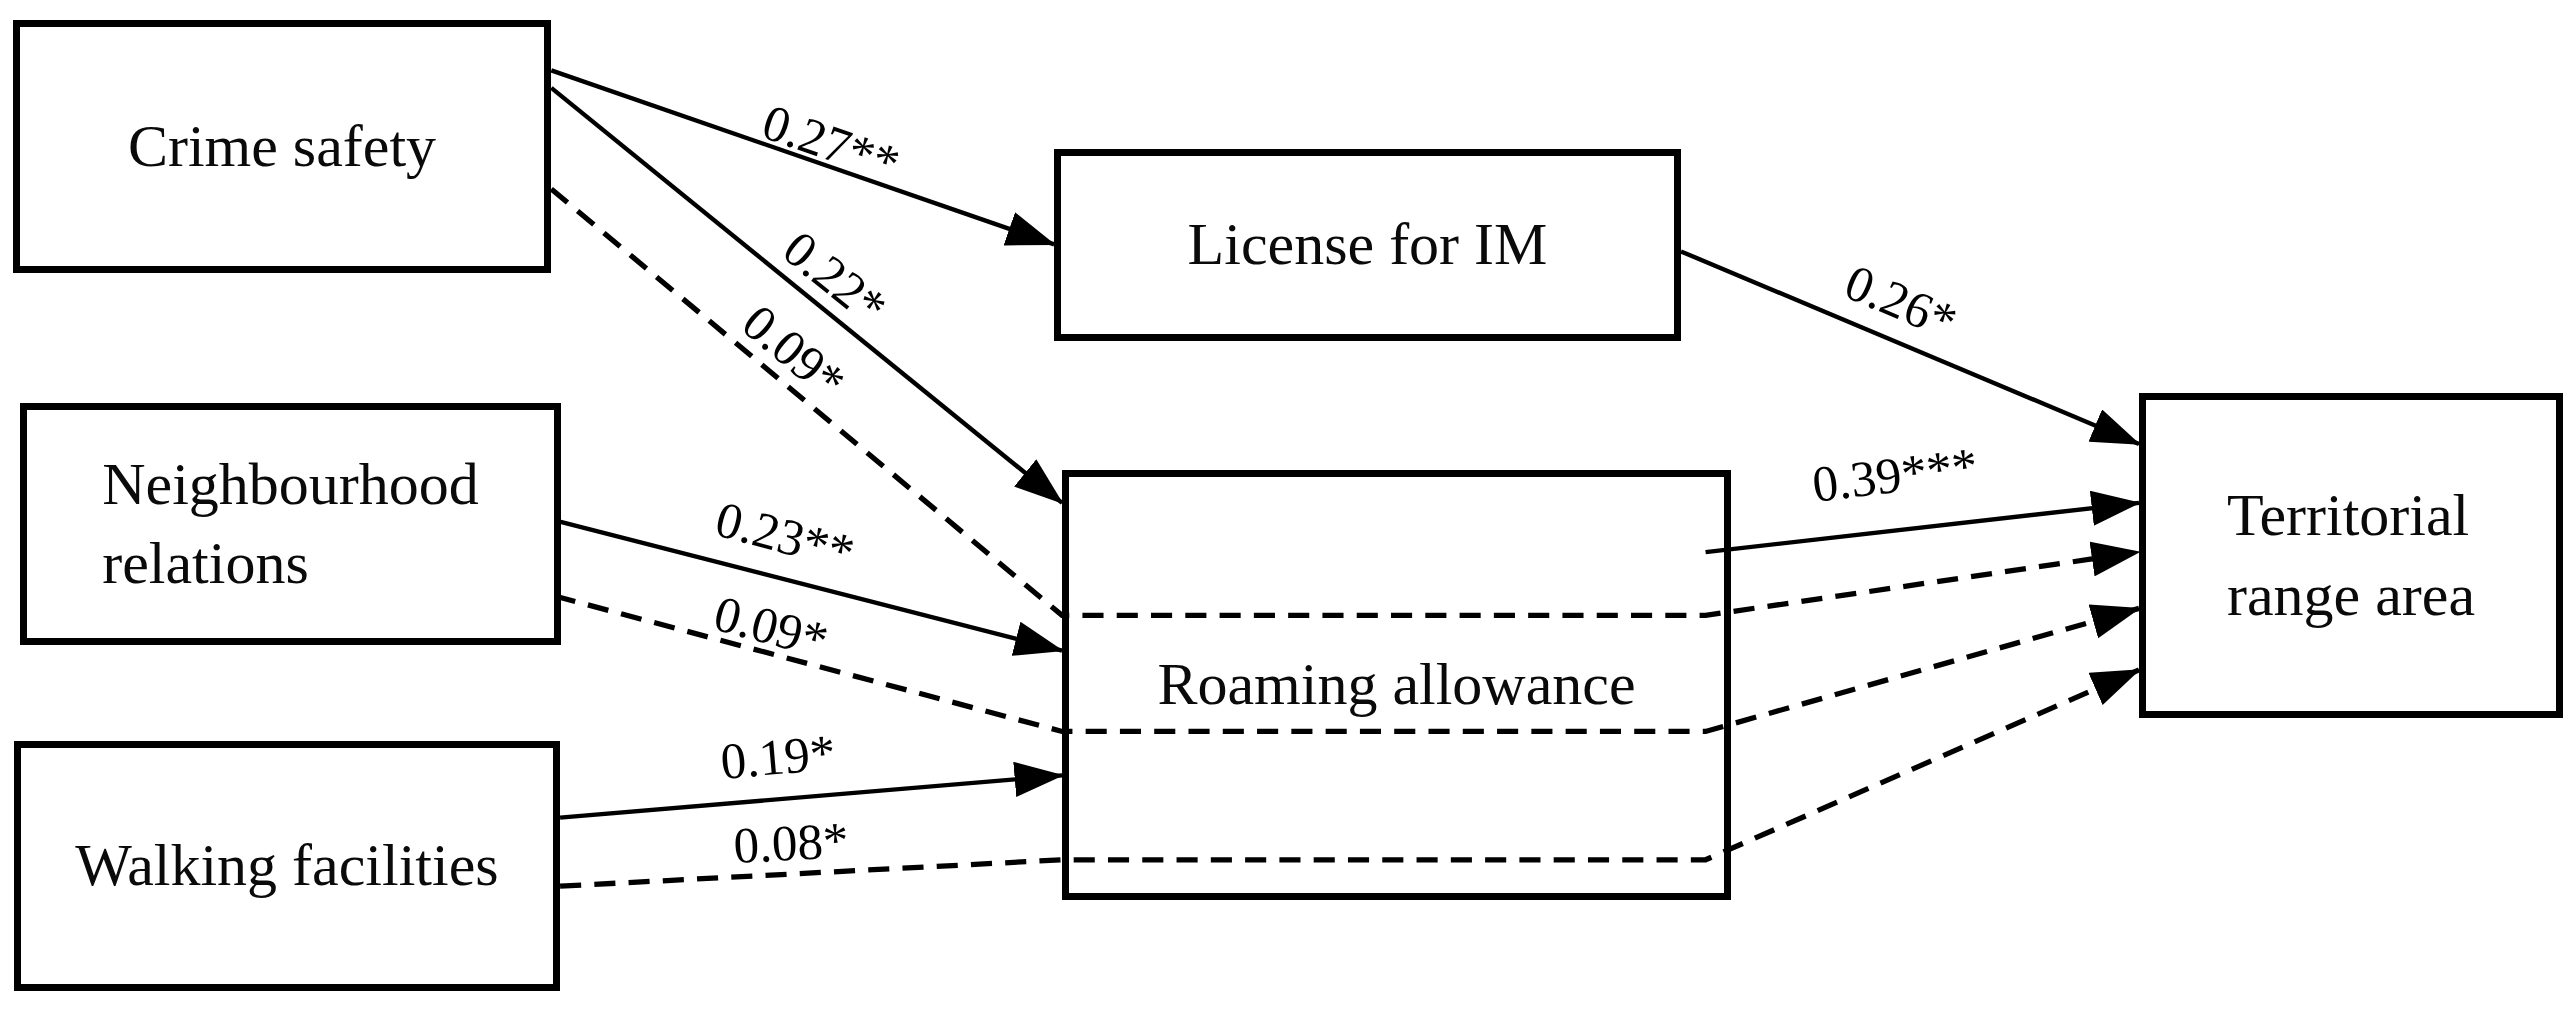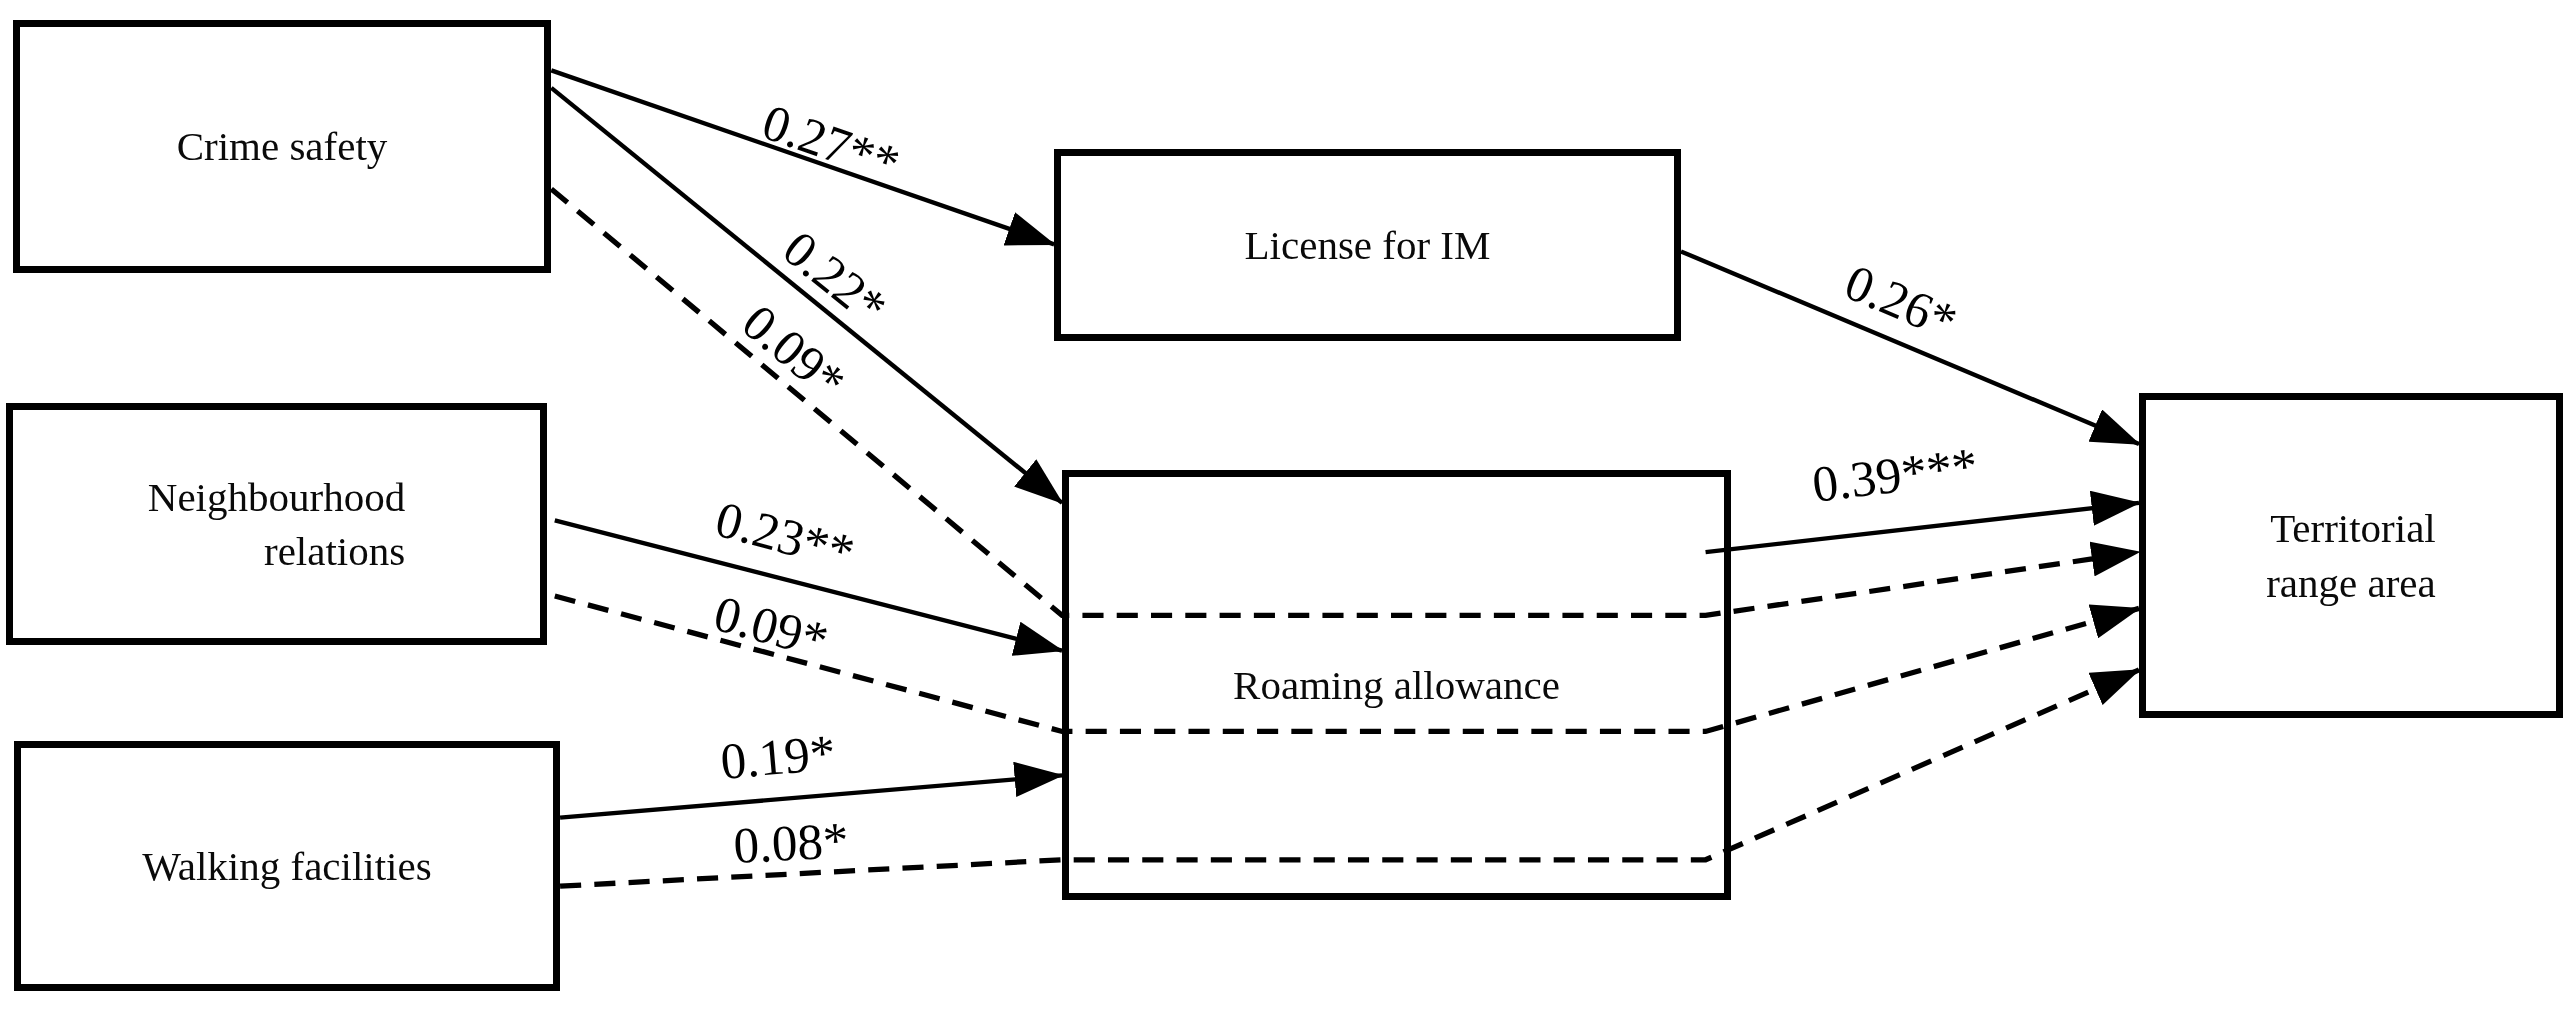--- a/index.html
+++ b/index.html
@@ -2,41 +2,41 @@
 <html style="font-size:14px"><head>
 <meta charset="utf-8">
 <style>
   html,body{margin:0;padding:0;background:#ffffff;}
   body{width:2576px;height:1011px;overflow:hidden;
        font-family:"Liberation Serif","DejaVu Serif",serif;}
   .canvas{position:relative;width:2576px;height:1011px;background:#ffffff;}
   .node{position:absolute;box-sizing:border-box;background:#ffffff;
         border:7px solid #000;display:flex;align-items:center;justify-content:center;
         z-index:1;}
-  .node .nlabel{white-space:pre-line;text-align:right;color:#0a0a0a;
-        font-size:41px;line-height:1.32;}
+  .node .nlabel{white-space:pre-line;text-align:left;color:#0a0a0a;
+        font-size:60px;line-height:1.32;}
   #edge-layer{position:absolute;left:0;top:0;width:2576px;height:1011px;
         z-index:2;pointer-events:none;}
   #edge-layer polyline{fill:none;stroke:#000;}
   #edge-layer polyline.solid{stroke-width:5px;}
   #edge-layer polyline.dashed{stroke-width:6px;stroke-dasharray:24 15;}
   .coef-layer{position:absolute;left:0;top:0;width:2576px;height:1011px;
         z-index:3;pointer-events:none;}
   .coef{position:absolute;color:#000;font-size:51px;white-space:nowrap;}
 </style>
 </head>
 <body>
 
 <div class="canvas">
 
   <div class="node" style="left: 13px; top: 20px; width: 538px; height: 253px;">
     <span class="nlabel">Crime safety</span>
   </div>
 
-  <div class="node" style="left: 6px; top: 403px; width: 541px; height: 242px;">
+  <div class="node" style="left: 20px; top: 403px; width: 541px; height: 242px;">
     <span class="nlabel">Neighbourhood
 relations</span>
   </div>
 
   <div class="node" style="left: 1054px; top: 149px; width: 627px; height: 192px;">
     <span class="nlabel">License for IM</span>
   </div>
 
   <div class="node" style="left: 14px; top: 741px; width: 546px; height: 250px;">
     <span class="nlabel">Walking facilities</span>

